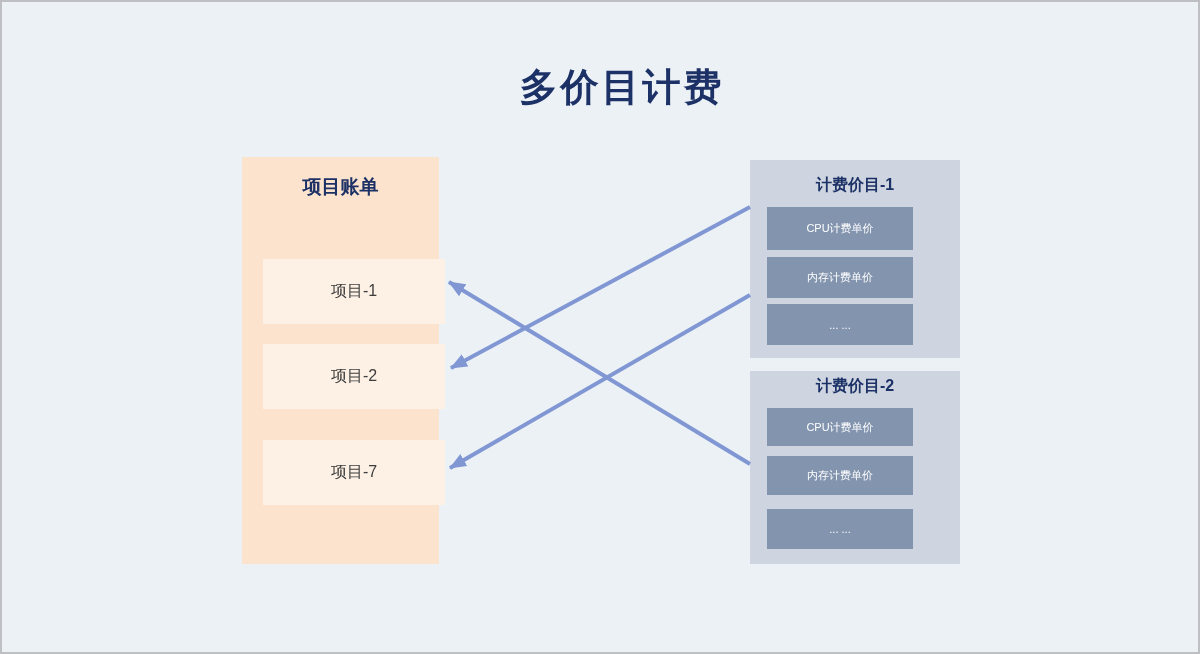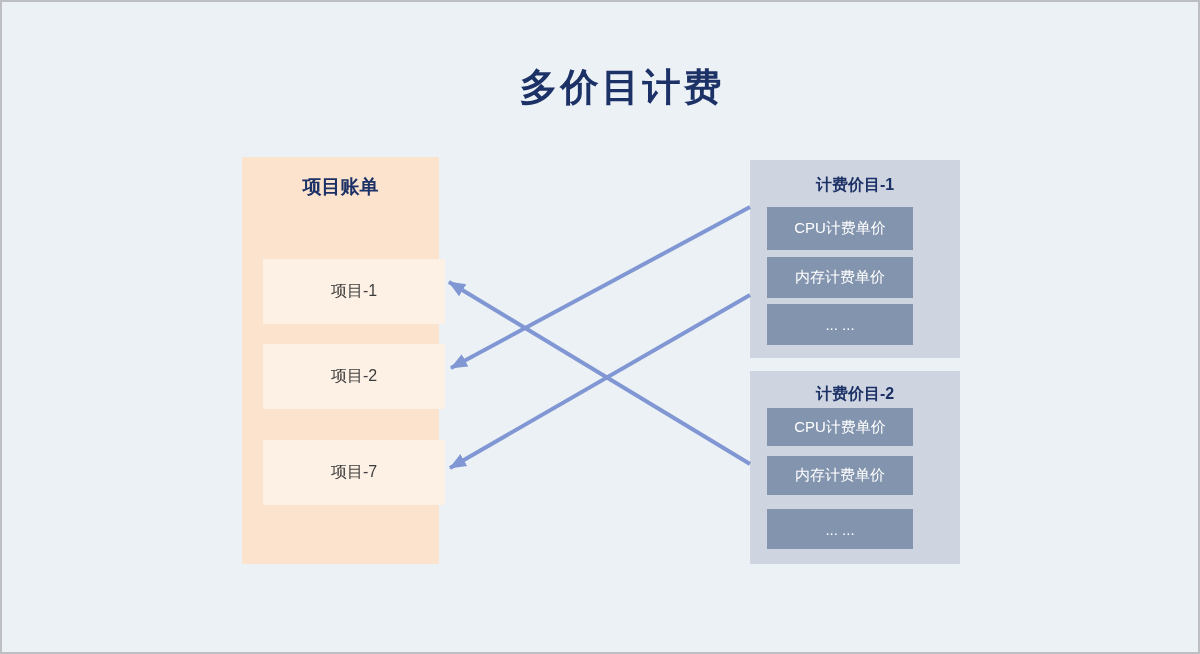--- a/index.html
+++ b/index.html
@@ -44,26 +44,26 @@
   .price-panel{
     position:absolute;left:748px;width:210px;
     background:var(--price-panel-bg);
   }
   .price-panel.p0{top:158px;height:198px;}
   .price-panel.p1{top:369px;height:193px;}
   .price-panel-title{
     text-align:center;font-size:16px;font-weight:bold;color:var(--heading-text);
   }
   .p0 .price-panel-title{margin-top:15px;}
-  .p1 .price-panel-title{margin-top:13px;}
+  .p1 .price-panel-title{margin-top:5px;}
   .price-row{
     position:absolute;left:17px;width:146px;
     background:var(--price-row-bg);
     display:flex;align-items:center;justify-content:center;
-    font-size:15px;color:var(--row-text);
+    font-size:11px;color:var(--row-text);
   }
   .p0 .price-row.r0{top:47px;height:43px;}
   .p0 .price-row.r1{top:97px;height:41px;}
   .p0 .price-row.r2{top:144px;height:41px;}
   .p1 .price-row.r0{top:37px;height:38px;}
   .p1 .price-row.r1{top:85px;height:39px;}
   .p1 .price-row.r2{top:138px;height:40px;}
   .arrow-layer{
     position:absolute;left:0;top:0;width:1200px;height:654px;
     pointer-events:none;

